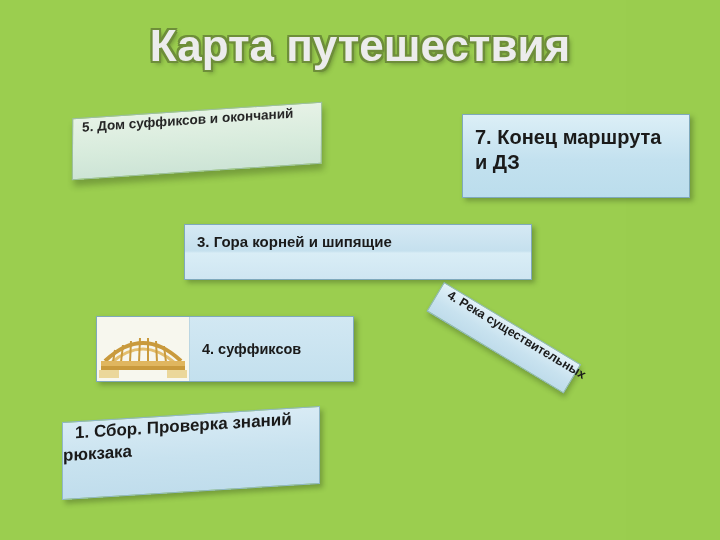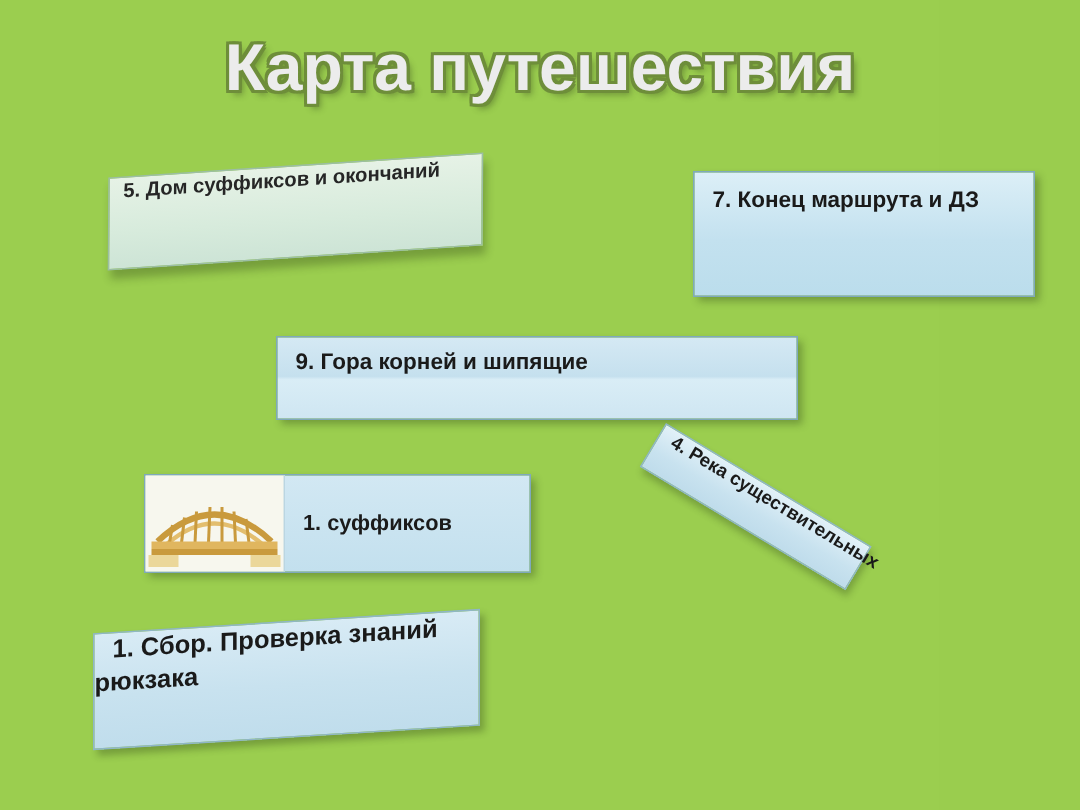--- a/index.html
+++ b/index.html
@@ -59,21 +59,21 @@
   }
 
   
   #box7 {
     left: 462px;
     top: 114px;
     width: 228px;
     height: 84px;
     background: linear-gradient(to bottom, #DCEFF7 0%, #C3E1EF 55%, #BBDDEC 100%);
   }
-  #box7 .txt { padding: 10px 12px; font-size: 15px; }
+  #box7 .txt { padding: 10px 12px; font-size: 20px; }
 
   
   #box5wrap {
     position: absolute;
     left: 72px;
     top: 110px;
     width: 256px;
     height: 84px;
   }
   #box5 {
@@ -212,21 +212,21 @@
     <div id="box5" class="box3d">
       <span class="txt">5. Дом суффиксов и окончаний</span>
     </div>
   </div>
 
   <div id="box7" class="box">
     <span class="txt">7. Конец маршрута и ДЗ</span>
   </div>
 
   <div id="box3" class="box">
-    <span class="txt">9. Гора корней и шипящие</span>
+    <span class="txt">3. Гора корней и шипящие</span>
   </div>
 
   <div id="box4wrap">
     <div id="box4">
       <span class="txt">4. Река существительных</span>
     </div>
   </div>
 
   <div id="box2" class="box">
     <div id="bridge-pic">
@@ -240,21 +240,21 @@
         <line x1="42" y1="45" x2="43" y2="21" stroke="#C99A3D" stroke-width="2"></line>
         <line x1="51" y1="45" x2="51" y2="21" stroke="#C99A3D" stroke-width="2"></line>
         <line x1="60" y1="45" x2="59" y2="24" stroke="#C99A3D" stroke-width="2"></line>
         <line x1="69" y1="45" x2="67" y2="29" stroke="#C99A3D" stroke-width="2"></line>
         <rect x="4" y="44" width="84" height="5" fill="#E0B65F"></rect>
         <rect x="4" y="49" width="84" height="4" fill="#C99A3D"></rect>
         <rect x="2" y="53" width="20" height="8" fill="#EBD79A"></rect>
         <rect x="70" y="53" width="20" height="8" fill="#EBD79A"></rect>
       </svg>
     </div>
-    <div class="label">1. суффиксов</div>
+    <div class="label">4. суффиксов</div>
   </div>
 
   <div id="box1wrap">
     <div id="box1">
       <span class="txt">1. Сбор. Проверка знаний рюкзака</span>
     </div>
   </div>
 
 
 </div>

